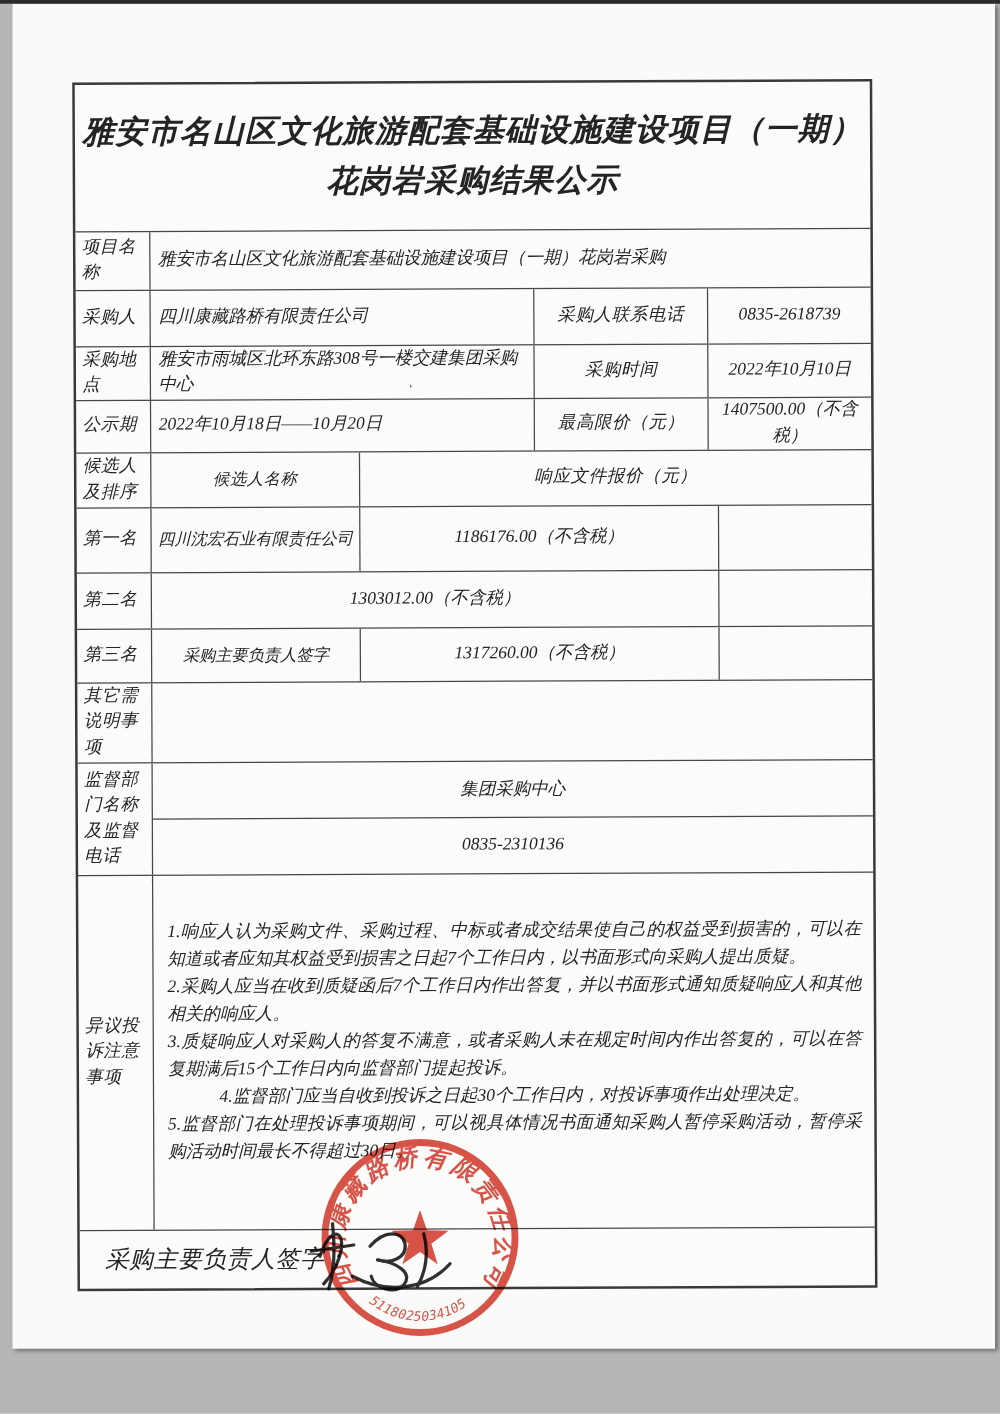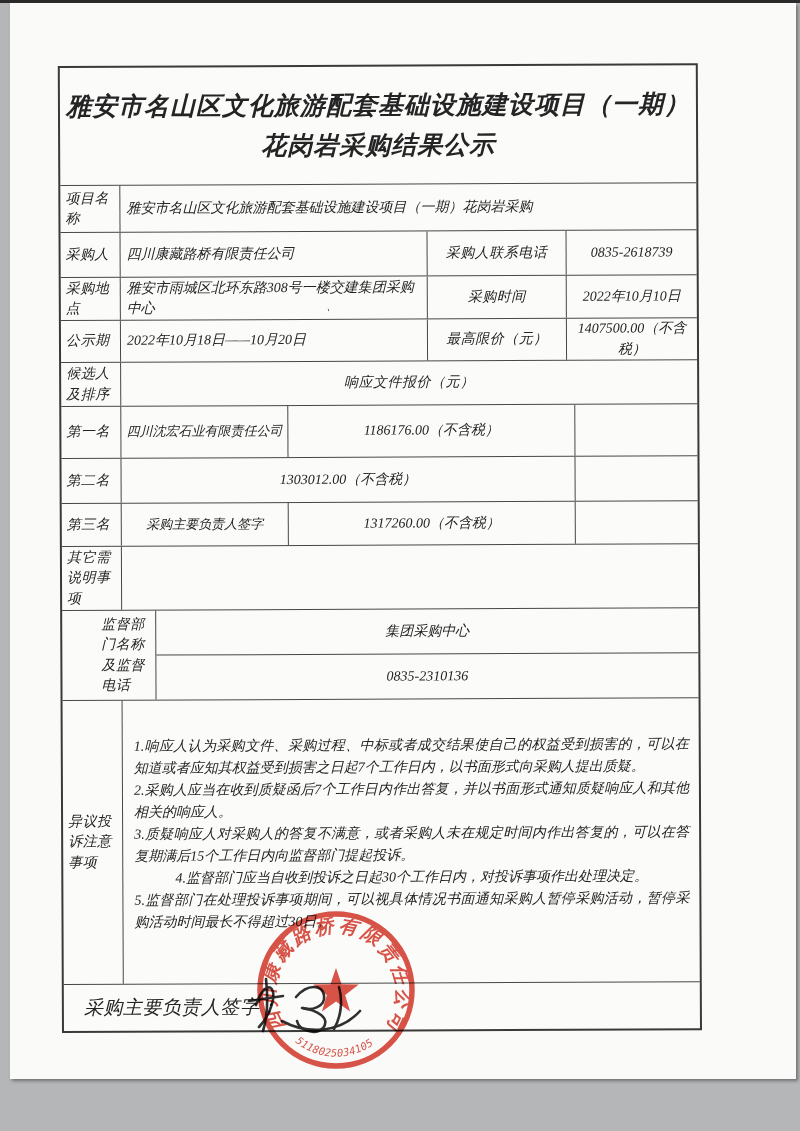--- a/index.html
+++ b/index.html
@@ -155,20 +155,23 @@
         </div>
       <div class="cell c-last">
           <span>1407500.00（不含税）</span>
         </div>
     </div>
 
     <div class="row h-ch">
       <div class="cell c-label">
           <span>候选人及排序</span>
         </div>
+      <div class="cell c-name hdr-center">
+          <span>候选人名称</span>
+        </div>
       <div class="cell c-quote hdr-center">
           <span>响应文件报价（元）</span>
         </div>
     </div>
 
     <div class="row h-c1">
       <div class="cell c-label">
           <span>第一名</span>
         </div>
       <div class="cell c-name">
@@ -212,21 +215,21 @@
     <div class="row h-other">
       <div class="cell c-label">
           <span>其它需说明事项</span>
         </div>
       <div class="cell c-val">
           <span></span>
         </div>
     </div>
 
     <div class="sup-row">
-      <div class="cell c-label" style="height:100%;margin-left:34px;">
+      <div class="cell c-label" style="height:100%;">
           <span>监督部门名称及监督电话</span>
         </div>
       <div class="sup-right">
         <div class="sup-sub">
             <span>集团采购中心</span>
           </div>
         <div class="sup-sub">
             <span>0835-2310136</span>
           </div>
       </div>

